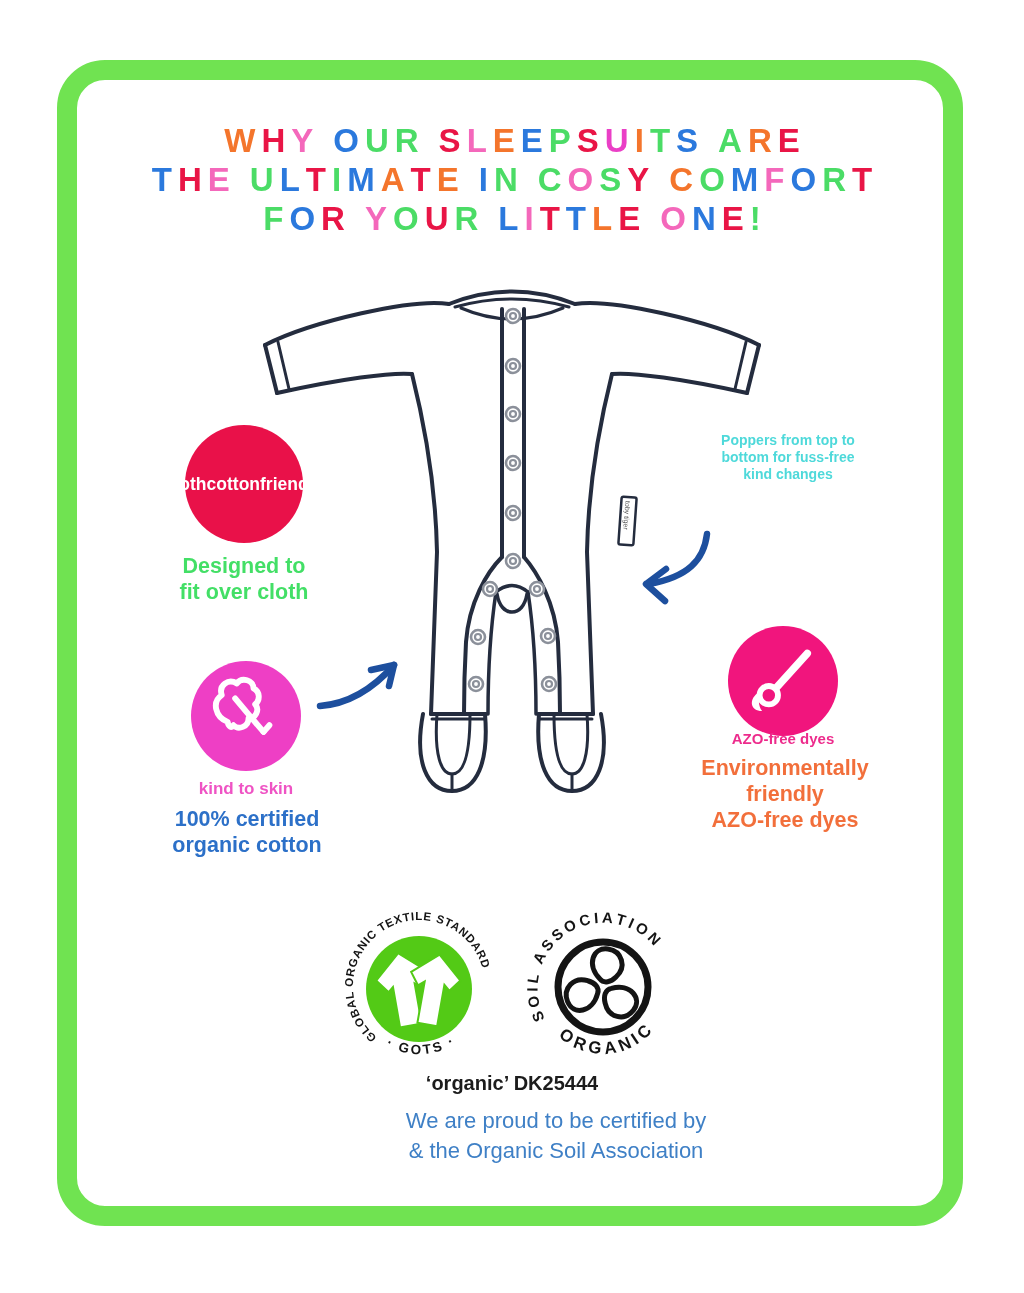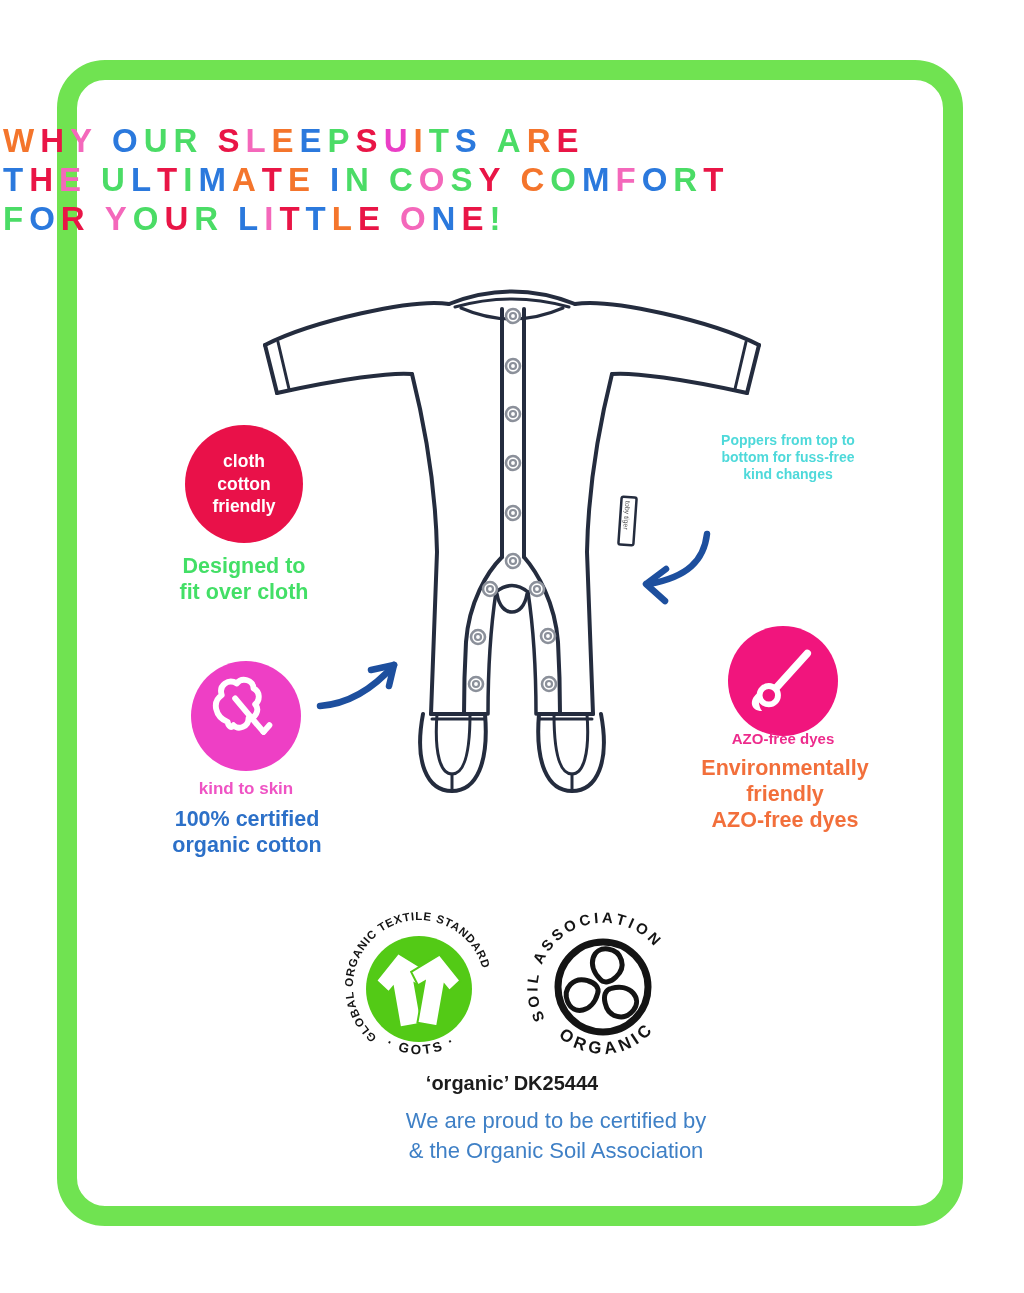--- a/index.html
+++ b/index.html
@@ -1,29 +1,29 @@
 <!DOCTYPE html>
 <html><head>
 <meta charset="utf-8">
 <style>
   html,body{margin:0;padding:0;background:#ffffff;}
   .canvas{position:relative;width:1024px;height:1293px;background:#ffffff;overflow:hidden;
           font-family:"Liberation Sans","DejaVu Sans",sans-serif;}
   .frame{position:absolute;left:57px;top:60px;width:906px;height:1166px;
          border:20px solid #70e351;border-radius:48px;box-sizing:border-box;}
   
-  .title{position:absolute;left:0;top:121px;width:1024px;text-align:left;}
+  .title{position:absolute;left:0;top:121px;width:1024px;text-align:center;}
   .title-line{height:39px;line-height:39px;font-size:33px;font-weight:700;white-space:nowrap;}
   .tletter{display:inline-block;margin:0 3px;}
   .tspace{display:inline-block;width:14px;}
   
   .suit-svg{position:absolute;left:0;top:0;width:1024px;height:1293px;}
   
   .circle{position:absolute;border-radius:50%;display:flex;align-items:center;justify-content:center;
-          flex-direction:column;text-align:center;}
+          text-align:center;}
   .c-cloth{left:185px;top:425px;width:118px;height:118px;}
   .c-cloth div{color:#fff;font-size:17.5px;font-weight:700;line-height:1.3;}
   .c-kind{left:191px;top:661px;width:110px;height:110px;}
   .c-azo{left:728px;top:626px;width:110px;height:110px;}
   .blurb{position:absolute;text-align:center;font-weight:700;line-height:1.22;}
   .b-designed{left:118px;top:553px;width:252px;font-size:21.5px;}
   .b-kind-label{left:146px;top:779px;width:200px;font-size:17px;}
   .b-super{left:122px;top:806px;width:250px;font-size:21.5px;}
   .b-poppers{left:642px;top:432px;width:292px;font-size:14px;}
   .b-azo-label{left:706px;top:730px;width:154px;font-size:15px;}

